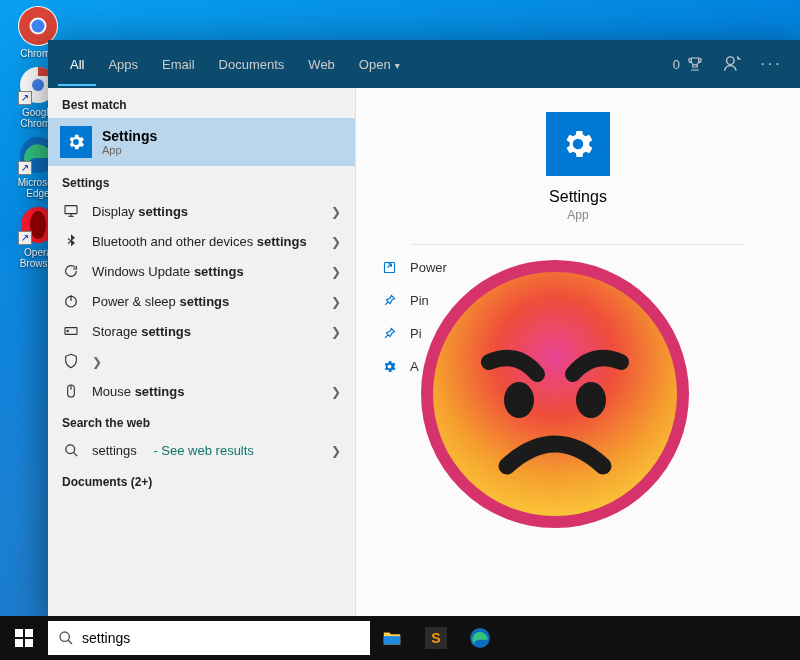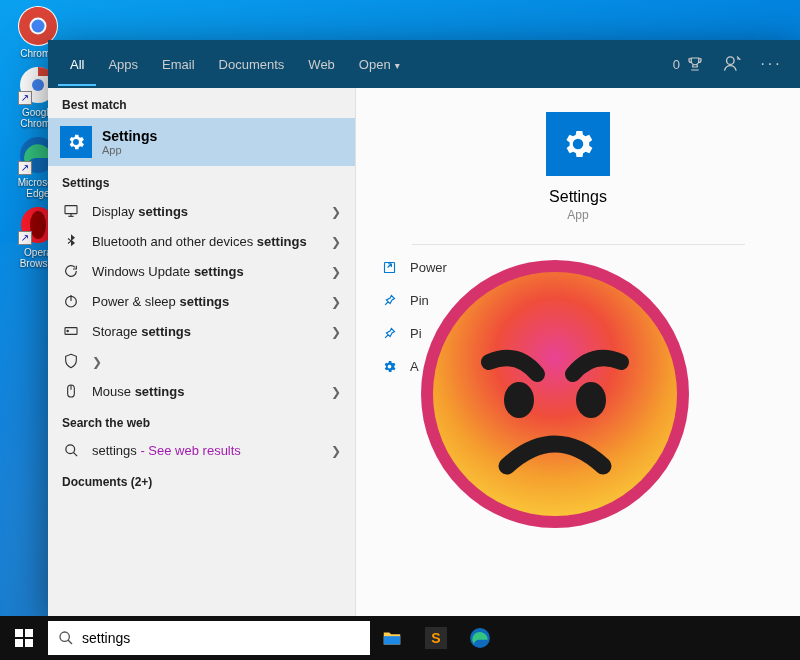--- a/index.html
+++ b/index.html
@@ -45,21 +45,21 @@
   
   .emoji{position:absolute;left:415px;top:254px;width:280px;height:280px;}
   
   .taskbar{position:absolute;left:0;bottom:0;width:800px;height:44px;background:#101010;display:flex;align-items:center;}
   .start-btn{width:48px;height:44px;display:flex;align-items:center;justify-content:center;cursor:pointer;}
   .win-logo{width:18px;height:18px;display:grid;grid-template-columns:1fr 1fr;grid-template-rows:1fr 1fr;gap:2px;}
   .win-logo div{background:#fff;}
   .search-box{height:34px;width:322px;background:#fff;display:flex;align-items:center;padding:0 10px;gap:8px;}
   .search-box input{border:none;outline:none;font-size:14px;flex:1;background:transparent;color:#000;}
   .tb-icon{width:44px;height:44px;display:flex;align-items:center;justify-content:center;cursor:pointer;}
-  .sub-label{color:#a21caf;font-size:13px;}
+  .sub-label{color:#0f766e;font-size:13px;margin-left:13px;}
 </style>
 </head>
 <body>
 
 <div class="wallpaper"></div>
 
 <div class="desktop-icons">
   <div class="dicon">
     <div class="glyph" style="background:#fff;border-radius:50%;position:relative;">
       <svg viewBox="0 0 40 40" width="40" height="40">

